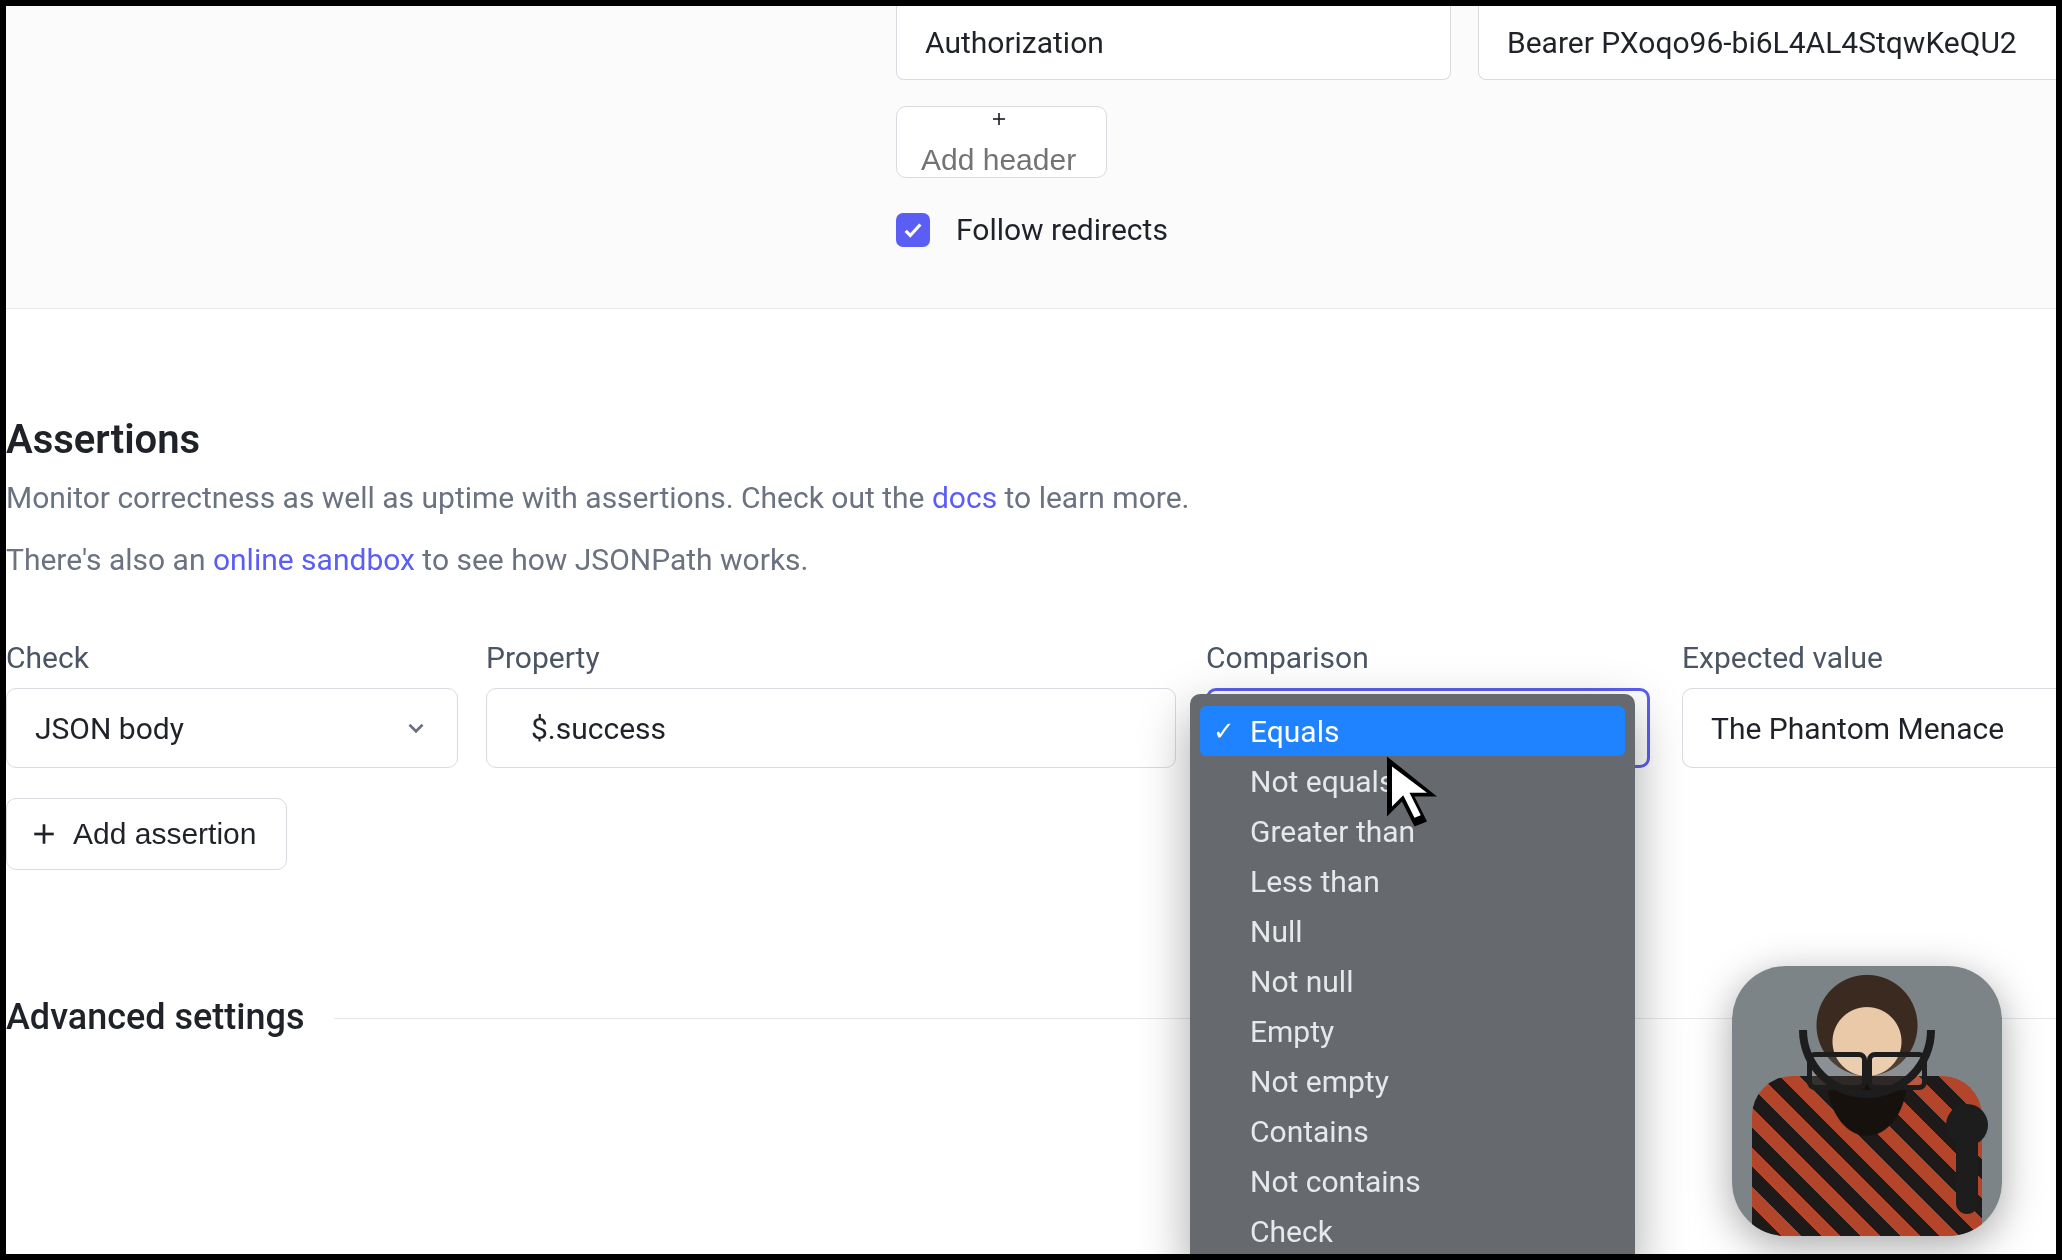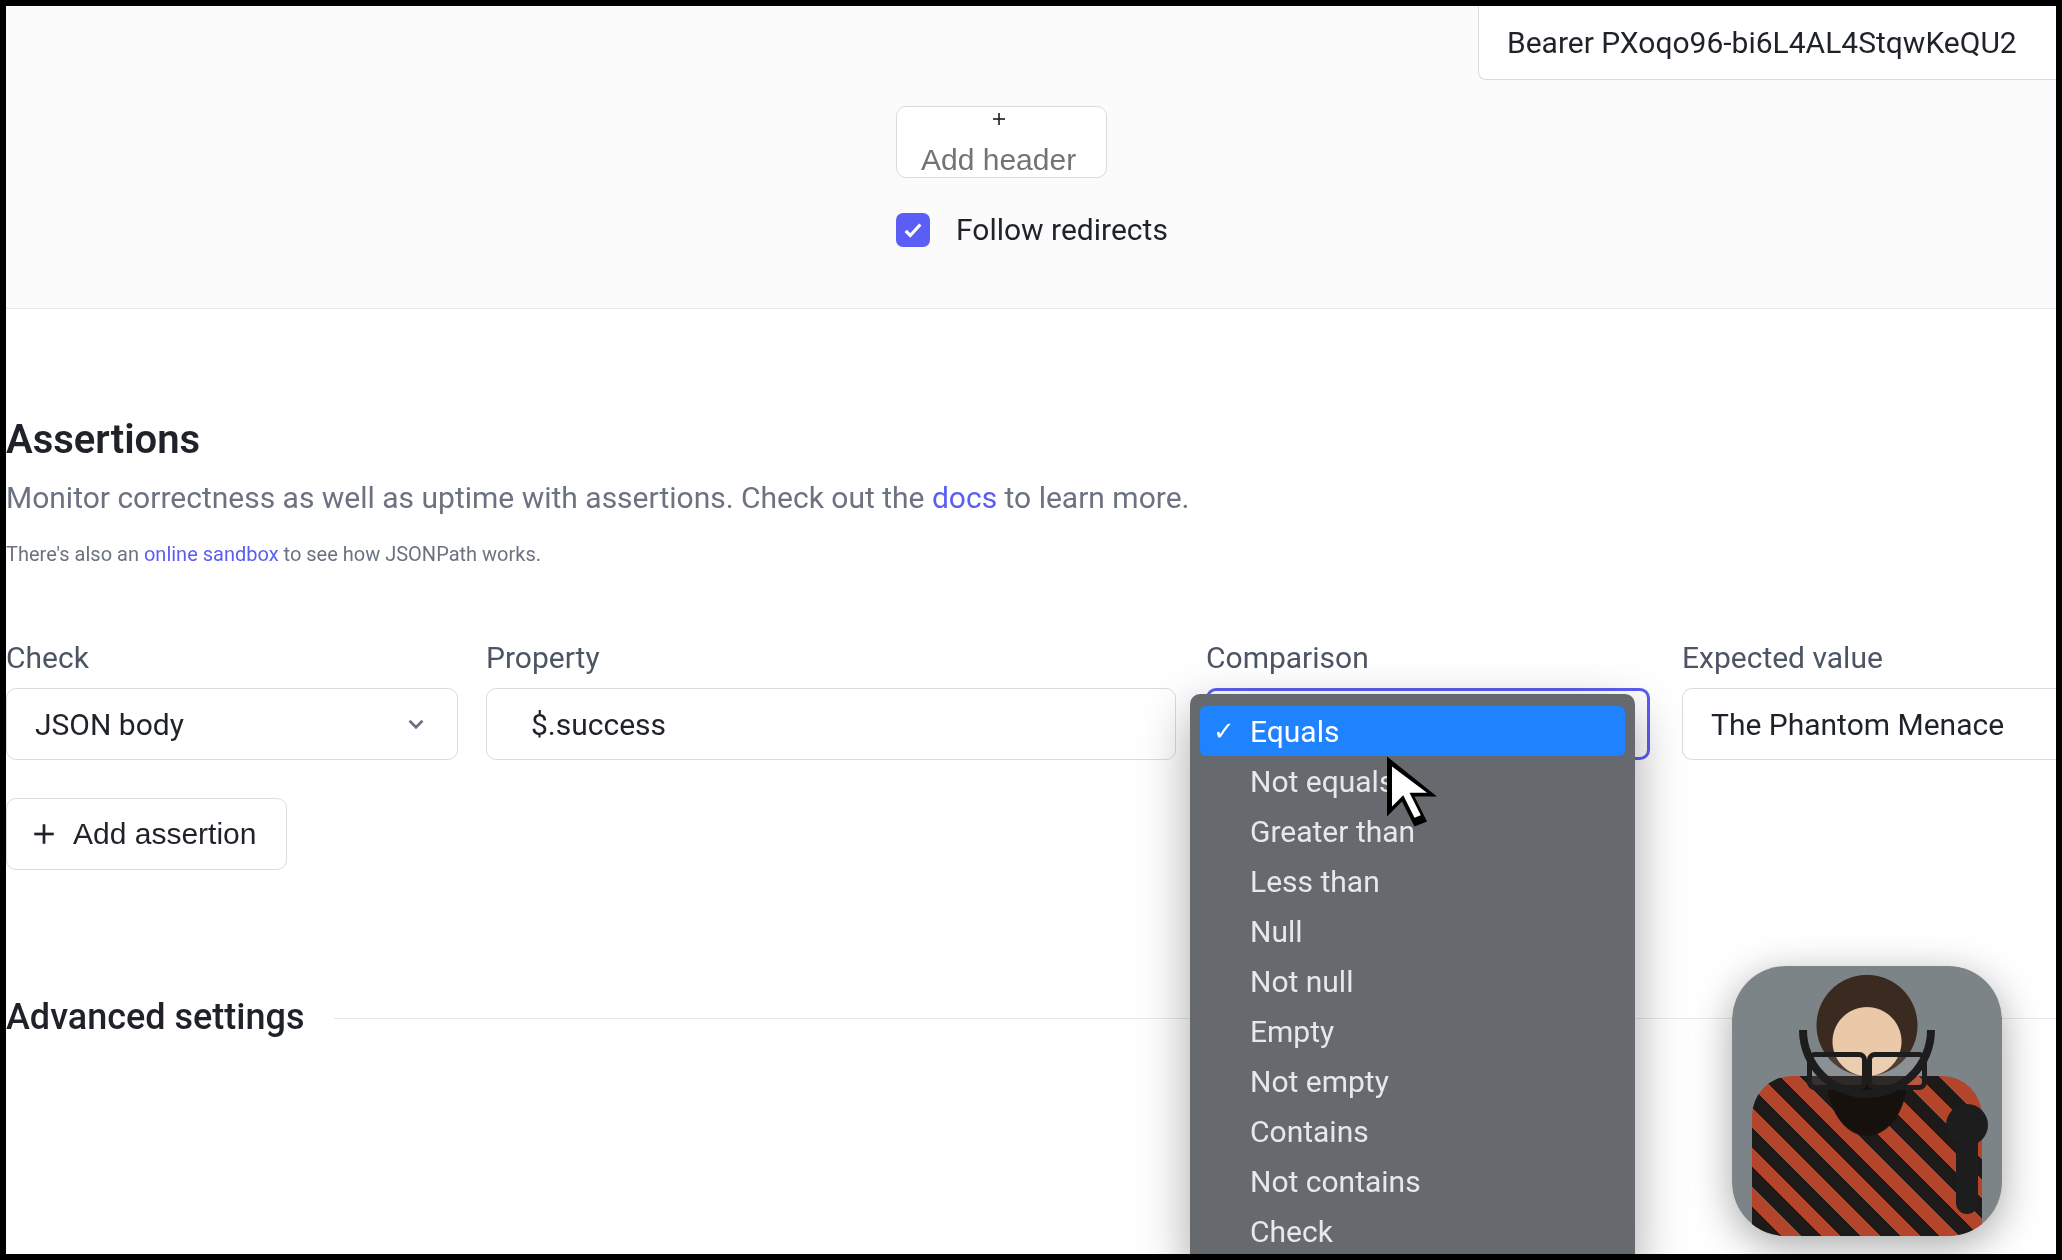--- a/index.html
+++ b/index.html
@@ -81,32 +81,32 @@
   .sec-title {
     position:absolute; left:0; top:410px;
     font-size:40px; font-weight:600; color:#1f2329;
   }
   .sec-sub1 {
     position:absolute; left:0; top:474px;
     font-size:30px; color:#6b7280;
   }
   .sec-sub2 {
     position:absolute; left:0; top:536px;
-    font-size:20px; color:#6b7280;
+    font-size:30px; color:#6b7280;
   }
   .link { color:#5b5ef4; cursor:pointer; }
   
   .colhdr { position:absolute; top:634px; font-size:30px; color:#4b5563; }
   .col-check   { left:0; }
   .col-prop    { left:480px; }
   .col-comp    { left:1200px; }
   .col-expect  { left:1676px; }
   
   .cell {
-    position:absolute; top:682px; height:72px;
+    position:absolute; top:682px; height:80px;
     background:#fff; border:1px solid #d9dbe1; border-radius:10px;
     display:flex; align-items:center;
     font-size:30px; color:#1f2329;
     padding:0 28px;
   }
   .cell-check  { left:0;    width:452px; justify-content:space-between; cursor:pointer;}
   .cell-prop   { left:480px; width:690px;padding-left:44px; }
   .cell-comp   { left:1200px; width:444px; border:3px solid #5b5ef4; cursor:pointer;}
   .cell-expect { left:1676px; width:380px; border-right:none; border-top-right-radius:0; border-bottom-right-radius:0;}
   .chev { width:26px; height:26px; stroke:#6b7280; stroke-width:2.5; fill:none; }
@@ -192,20 +192,23 @@
   .mic{position:absolute;right:24px;bottom:22px;width:22px;height:90px;background:#1d1d1d;border-radius:11px;}
   .mic::before{content:"";position:absolute;left:-10px;top:-20px;width:42px;height:42px;background:#1d1d1d;border-radius:50%;}
 </style>
 </head>
 <body>
 
 <div class="stage" id="stage" style="transform: scale(1);">
   <div class="frame">
     <div class="app">
 
+      <div class="hdr-input auth-key">
+        <span>Authorization</span>
+      </div>
       <div class="hdr-input auth-val">
         <span>Bearer PXoqo96-bi6L4AL4StqwKeQU2</span>
       </div>
 
       <button class="add-header-btn">
         <svg class="plus-icon" viewBox="0 0 24 24">
             <line x1="12" y1="3" x2="12" y2="21"></line>
             <line x1="3" y1="12" x2="21" y2="12"></line>
           </svg>
         <span>Add header</span>

